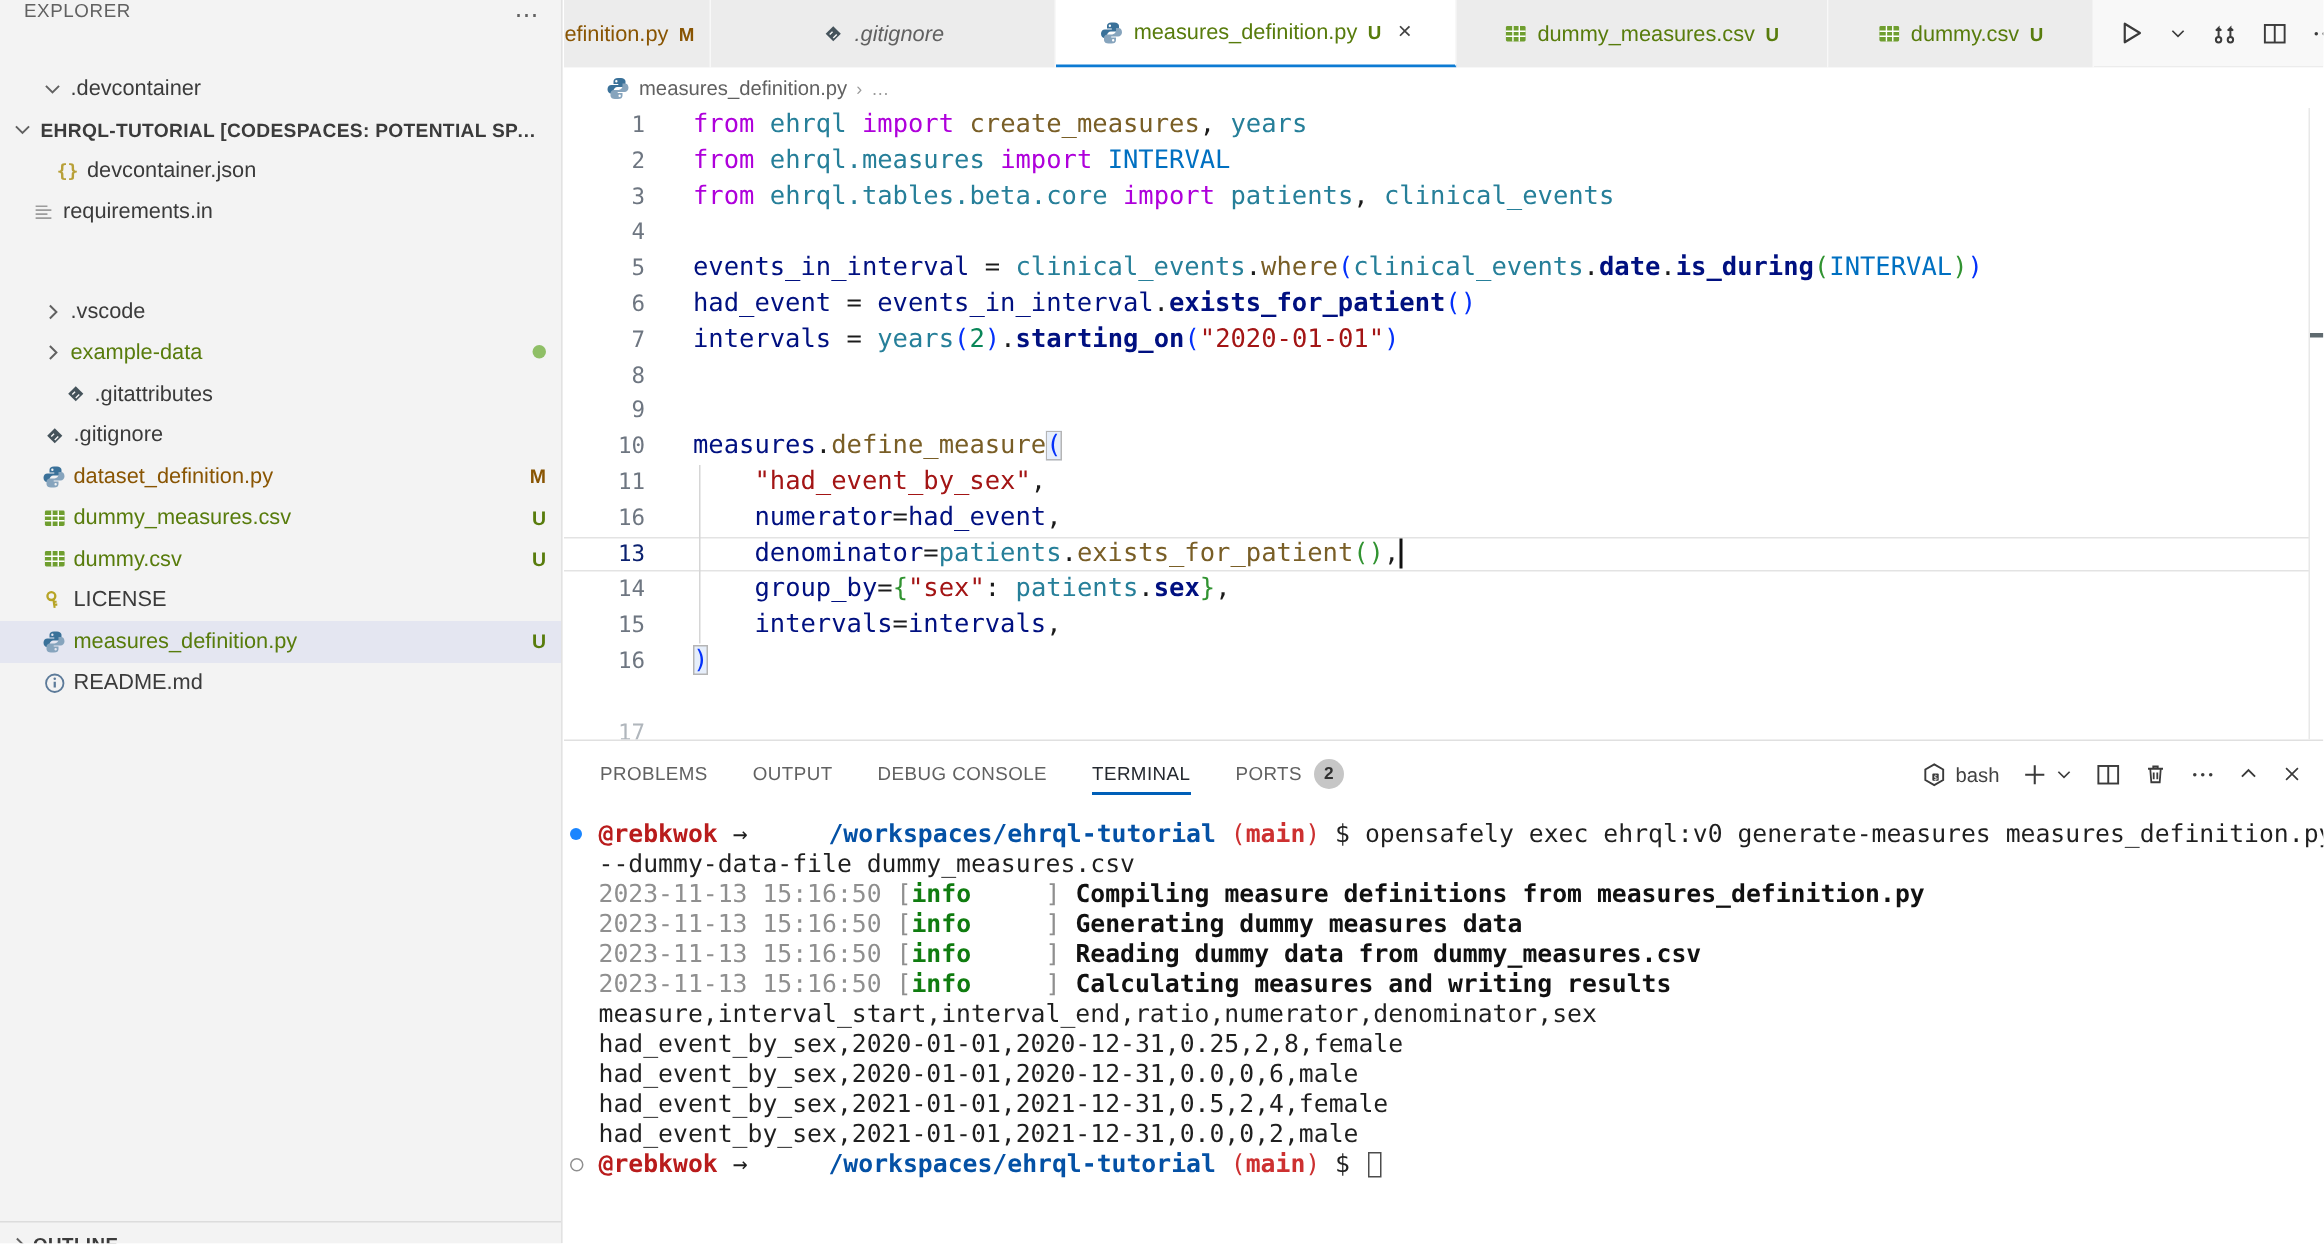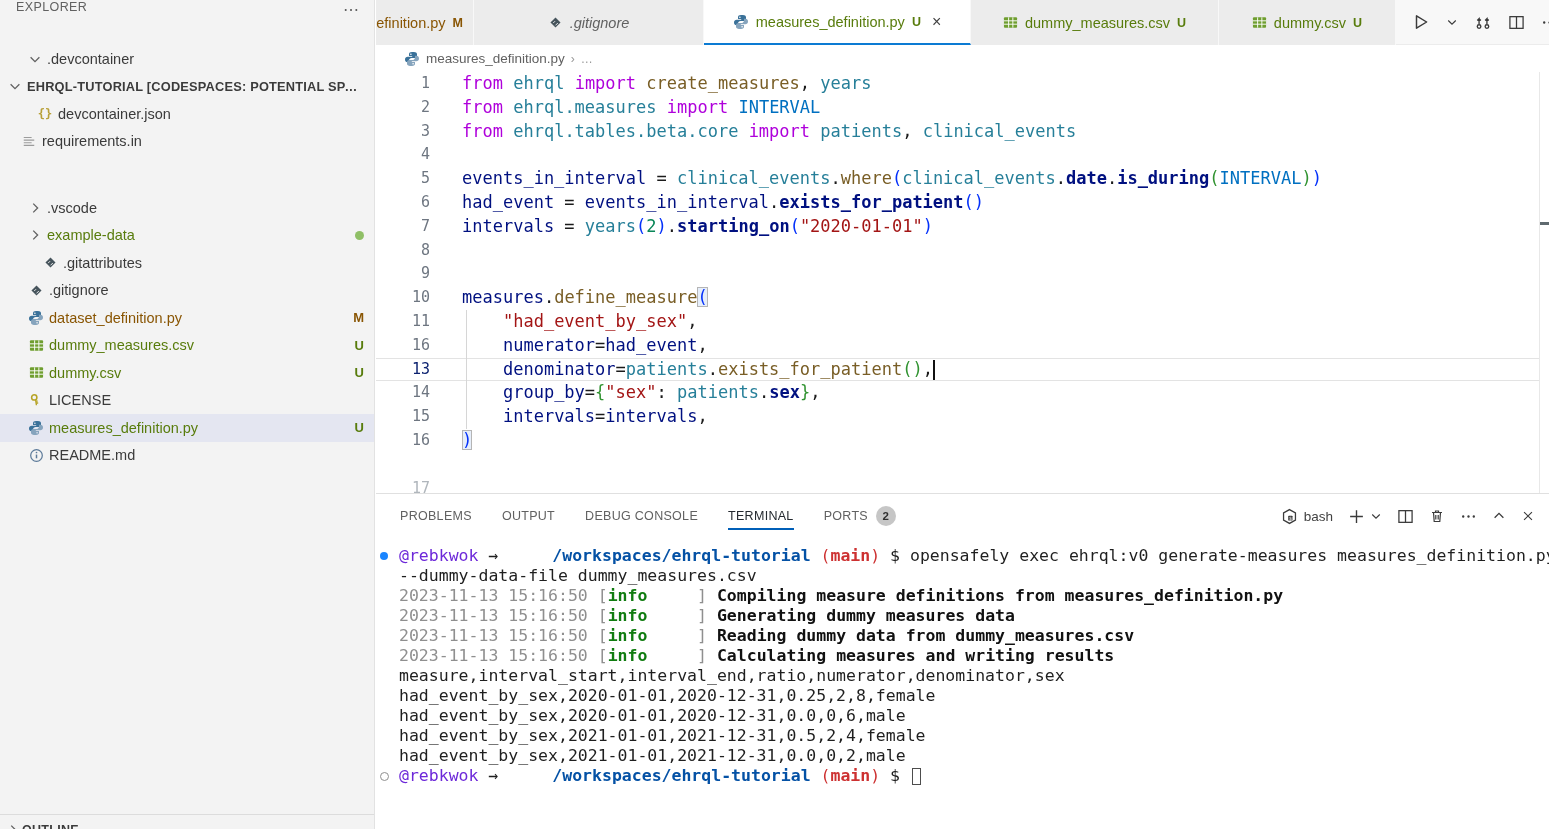--- a/index.html
+++ b/index.html
@@ -74,21 +74,21 @@
   .pactions .shell{display:flex;align-items:center;gap:6px;font-size:13.5px;color:#424242;cursor:pointer;}
   .pactions .grp{display:flex;align-items:center;gap:5px;}
   .picon{display:flex;align-items:center;cursor:pointer;color:#424242;}
 
   
   .term{position:absolute;left:0;top:52px;right:0;bottom:0;font-family:"DejaVu Sans Mono",monospace;font-size:16.5px;}
   .trowline{position:relative;height:20px;line-height:20px;white-space:pre;padding-left:23px;color:#1f1f1f;}
   .tdec{position:absolute;left:4px;top:6px;width:8px;height:8px;border-radius:50%;}
   .tdec.filled{background:#1a85ff;}
   .tdec.hollow{border:1.5px solid #8f8f8f;box-sizing:border-box;width:9px;height:9px;background:transparent;}
-  .tt.green{color:#6d28d9;font-weight:normal;}
+  .tt.green{color:#b91c1c;font-weight:bold;}
   .tt.blue{color:#0451a5;font-weight:bold;margin-left:44px;}
   .tt.red{color:#cd3131;} .tt.redb{color:#cd3131;font-weight:bold;}
   .tt.gray{color:#8f8f8f;}
   .tt.info{color:#107c10;font-weight:bold;}
   .tt.b{color:#111;font-weight:bold;}
   .tt.p{color:#1f1f1f;}
   .tt.hcursor{display:inline-block;width:9px;height:17px;border:1.5px solid #4d4d4d;box-sizing:border-box;vertical-align:middle;margin-left:2px;}
   svg{display:block;}
 </style>
 </head>

